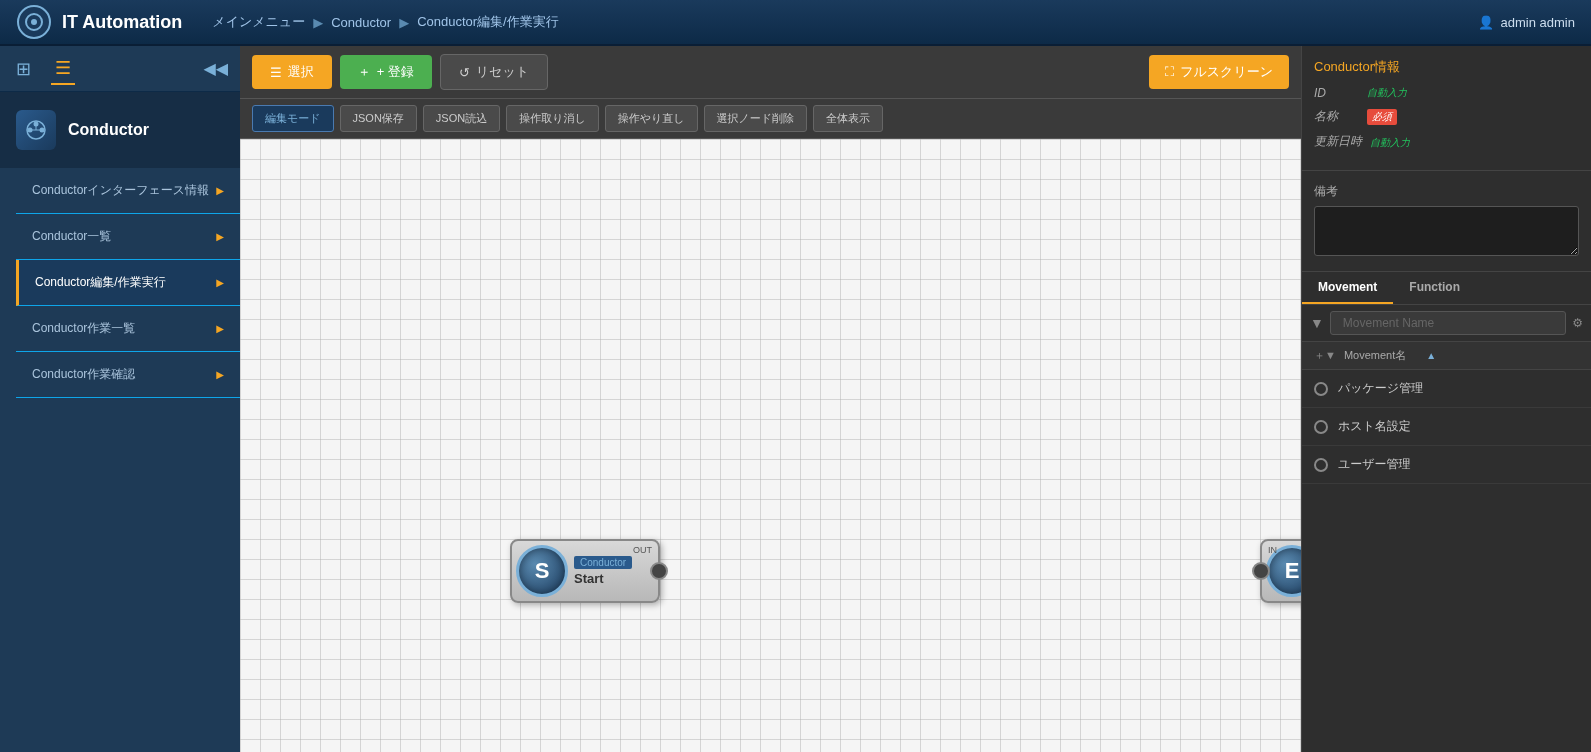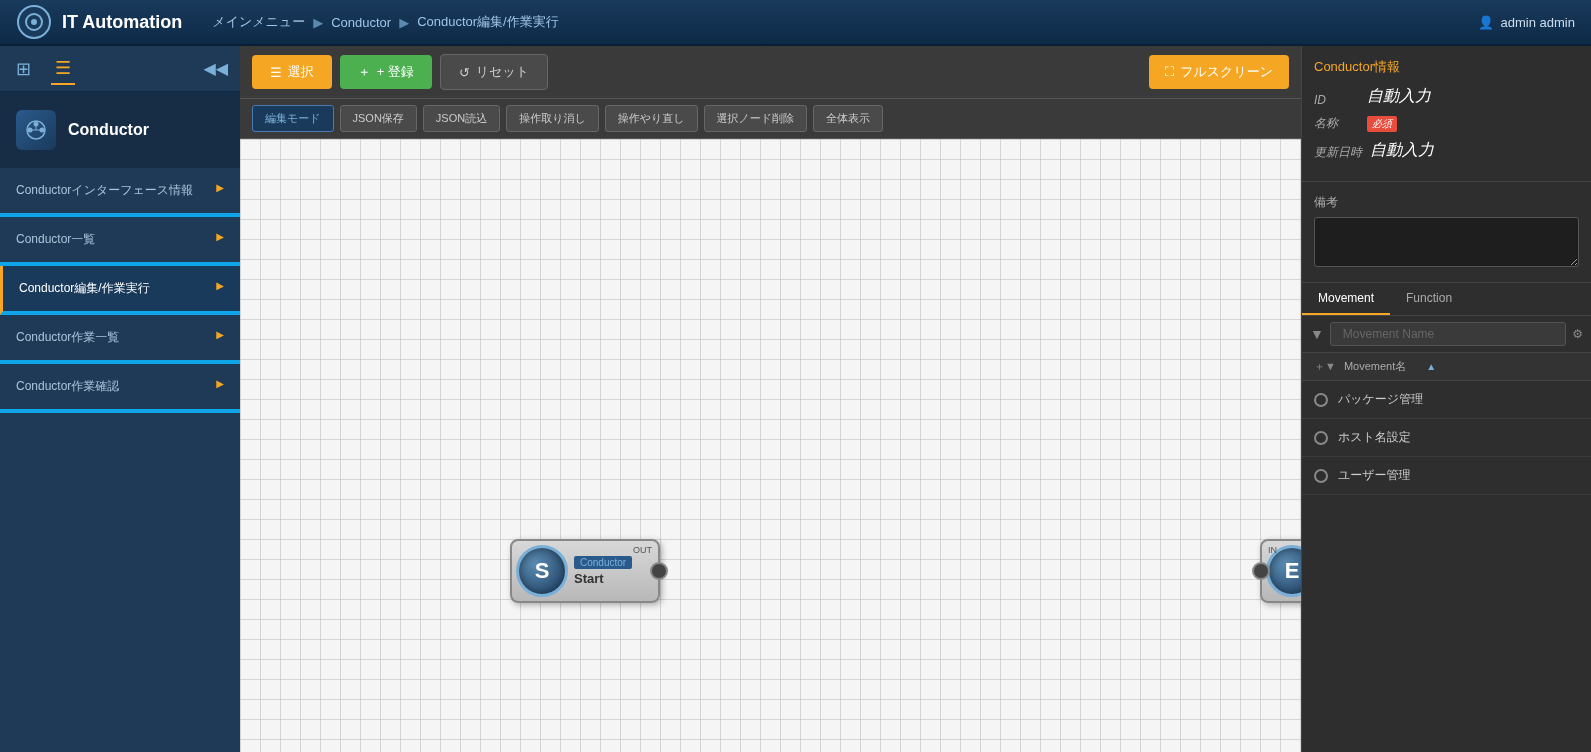--- a/index.html
+++ b/index.html
@@ -98,27 +98,28 @@
       font-size: 20px;
     }
     .sidebar-header-title {
       color: white;
       font-size: 16px;
       font-weight: bold;
     }
     .sidebar-menu { flex: 1; overflow-y: auto; }
     .sidebar-item {
       display: flex;
-      align-items: flex-start;
+      align-items: center;
       justify-content: space-between;
       padding: 14px 16px;
-      border-bottom: 4px solid #0ea5e9;
+      border-bottom: 1px solid #0ea5e9;
       cursor: pointer;
       color: #aac4dc;
       font-size: 12px;
+      margin-left: 16px;
     }
     .sidebar-item.active { background: #1a3a5c; color: white; border-left: 3px solid #f5a623; }
     .sidebar-item .chevron { color: #f5a623; font-size: 10px; }
 
     
     .content-area {
       flex: 1;
       display: flex;
       flex-direction: column;
       overflow: hidden;
@@ -325,22 +326,22 @@
       gap: 8px;
       margin-bottom: 8px;
       font-style: italic;
     }
     .info-label {
       color: #aaa;
       font-size: 12px;
       min-width: 45px;
     }
     .info-value {
-      color: #ffffff;
-      font-size: 16px;
+      color: #22c55e;
+      font-size: 10px;
       flex: 1;
     }
     .badge-required {
       background: #e74c3c;
       color: white;
       font-size: 10px;
       padding: 1px 5px;
       border-radius: 2px;
     }
     .備考-section {
@@ -364,20 +365,21 @@
     .panel-tabs {
       display: flex;
       border-bottom: 1px solid #444;
     }
     .panel-tab {
       padding: 8px 16px;
       cursor: pointer;
       font-size: 12px;
       color: #aaa;
       border-bottom: 2px solid transparent;
+      font-weight: bold;
     }
     .panel-tab.active {
       color: white;
       border-bottom: 2px solid #f5a623;
     }
     .movement-toolbar {
       display: flex;
       align-items: center;
       padding: 6px 8px;
       gap: 6px;

